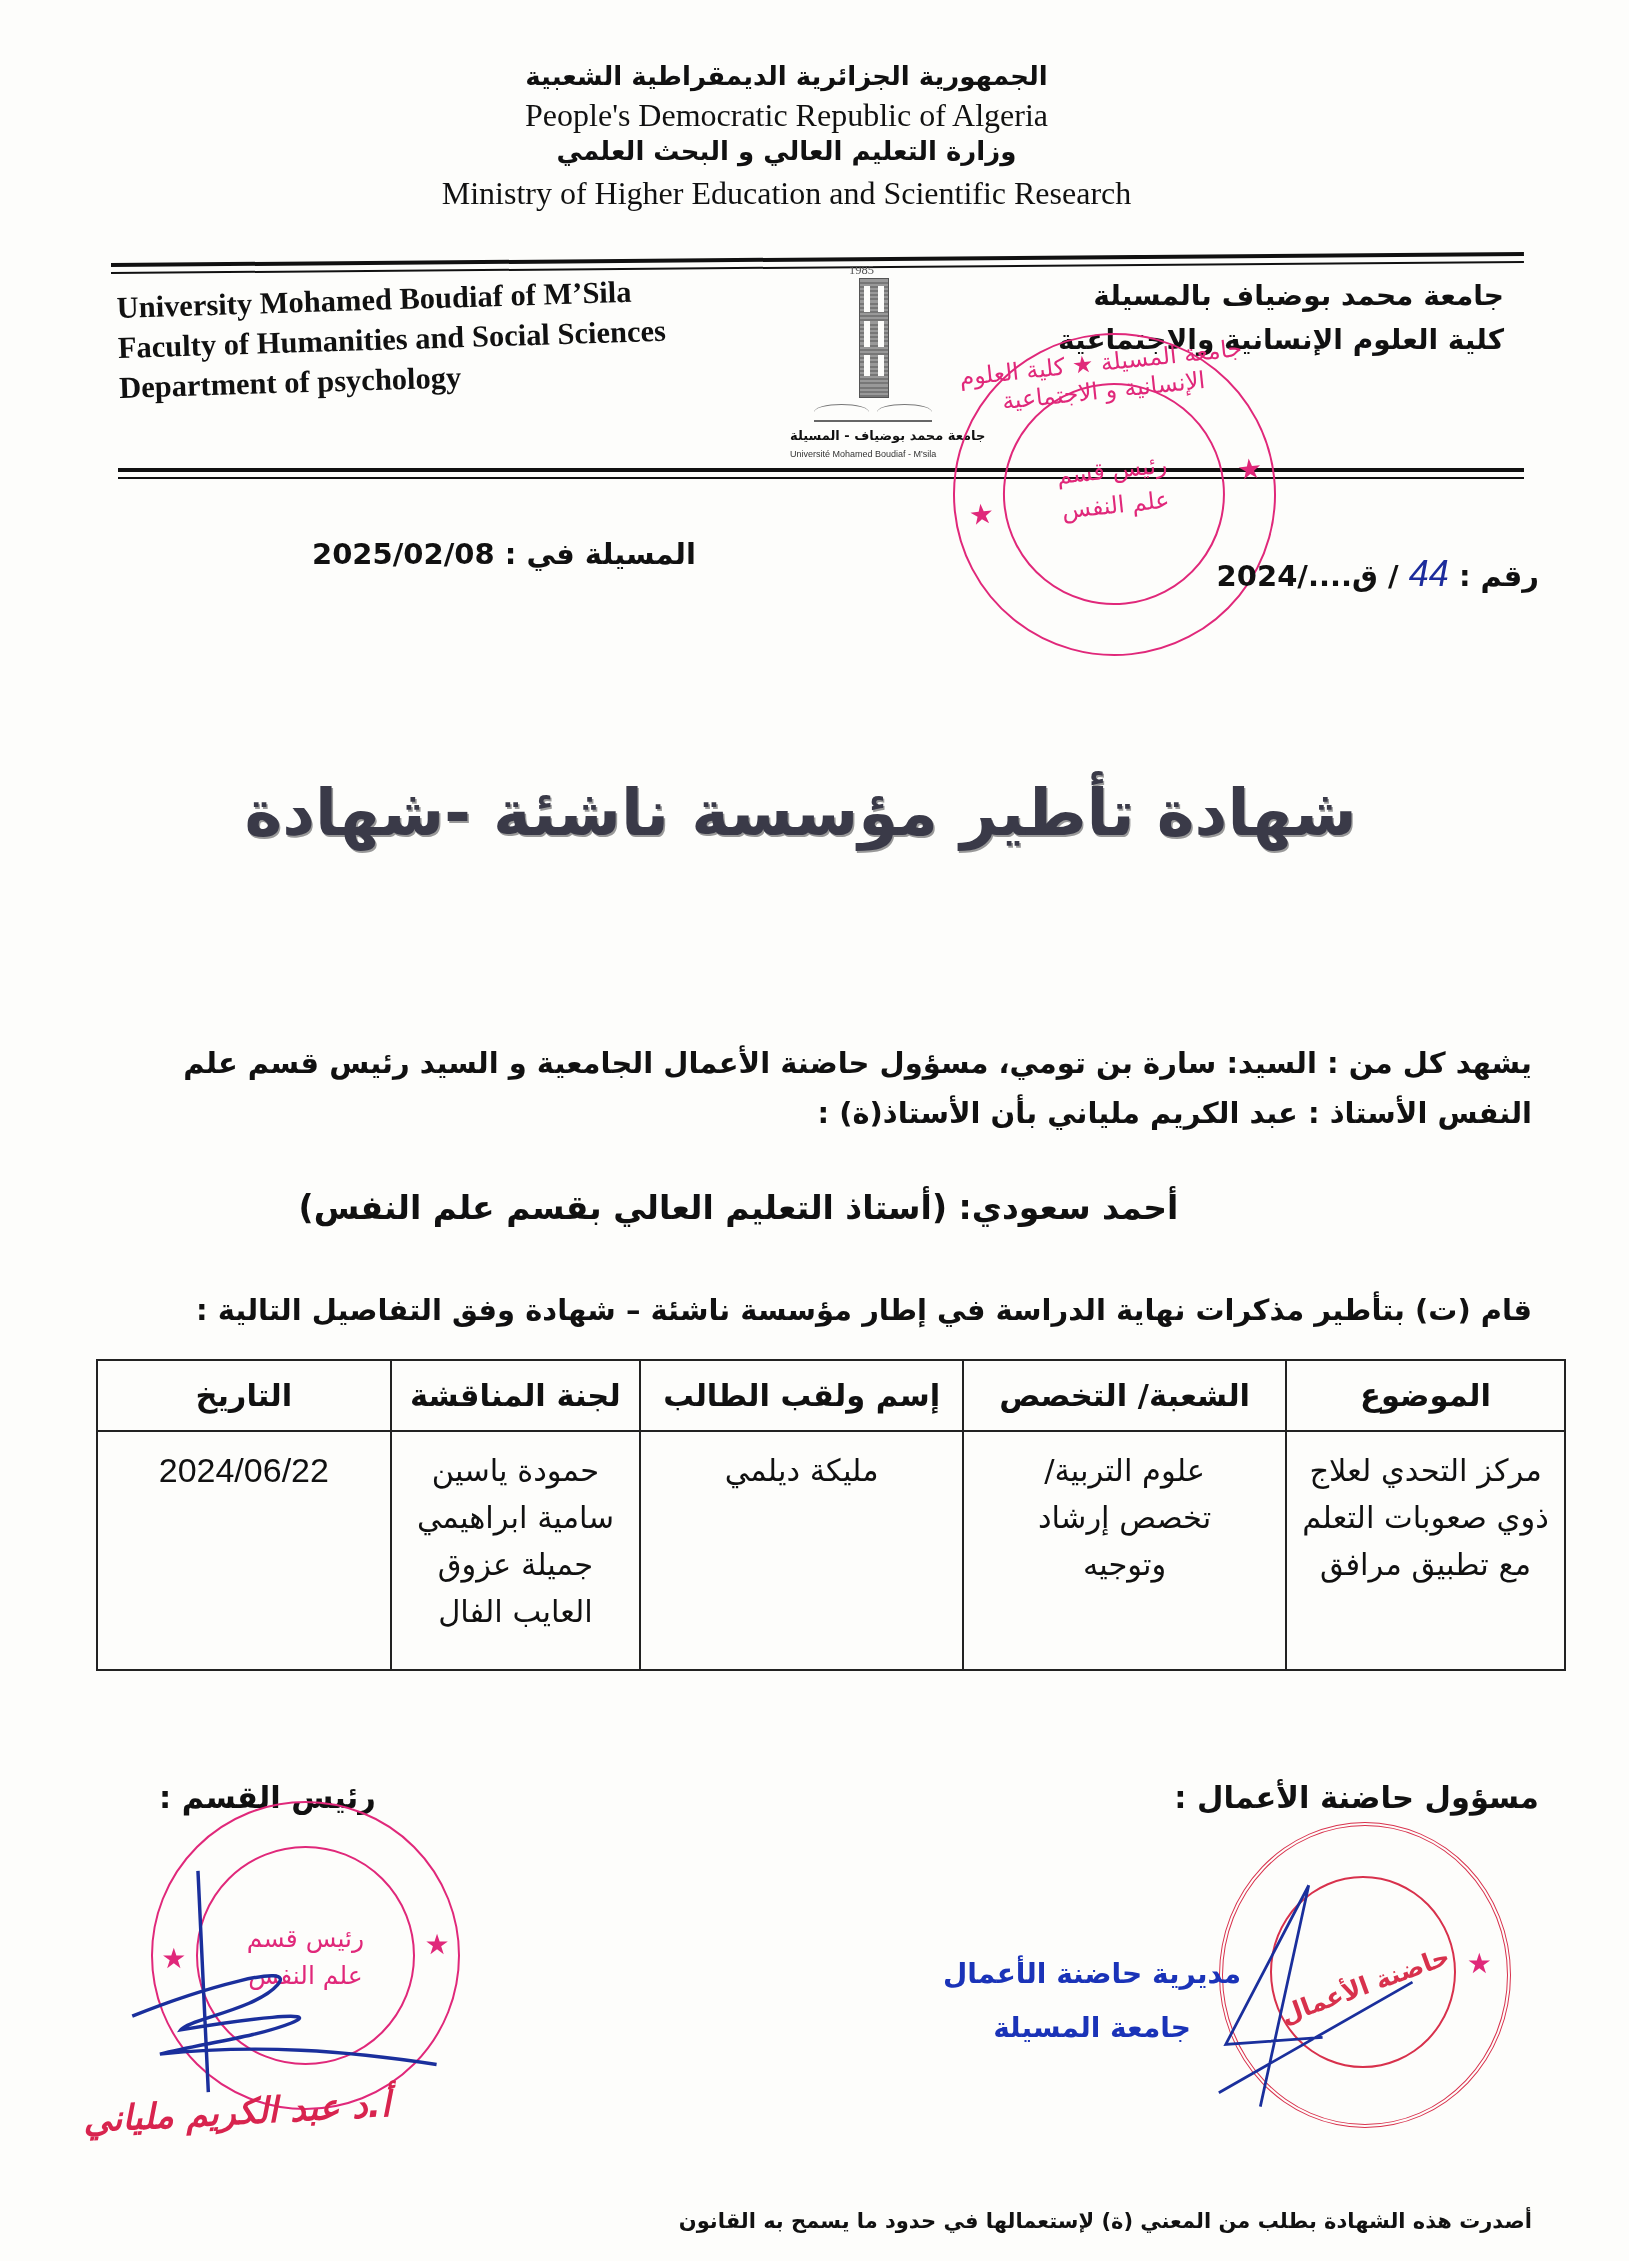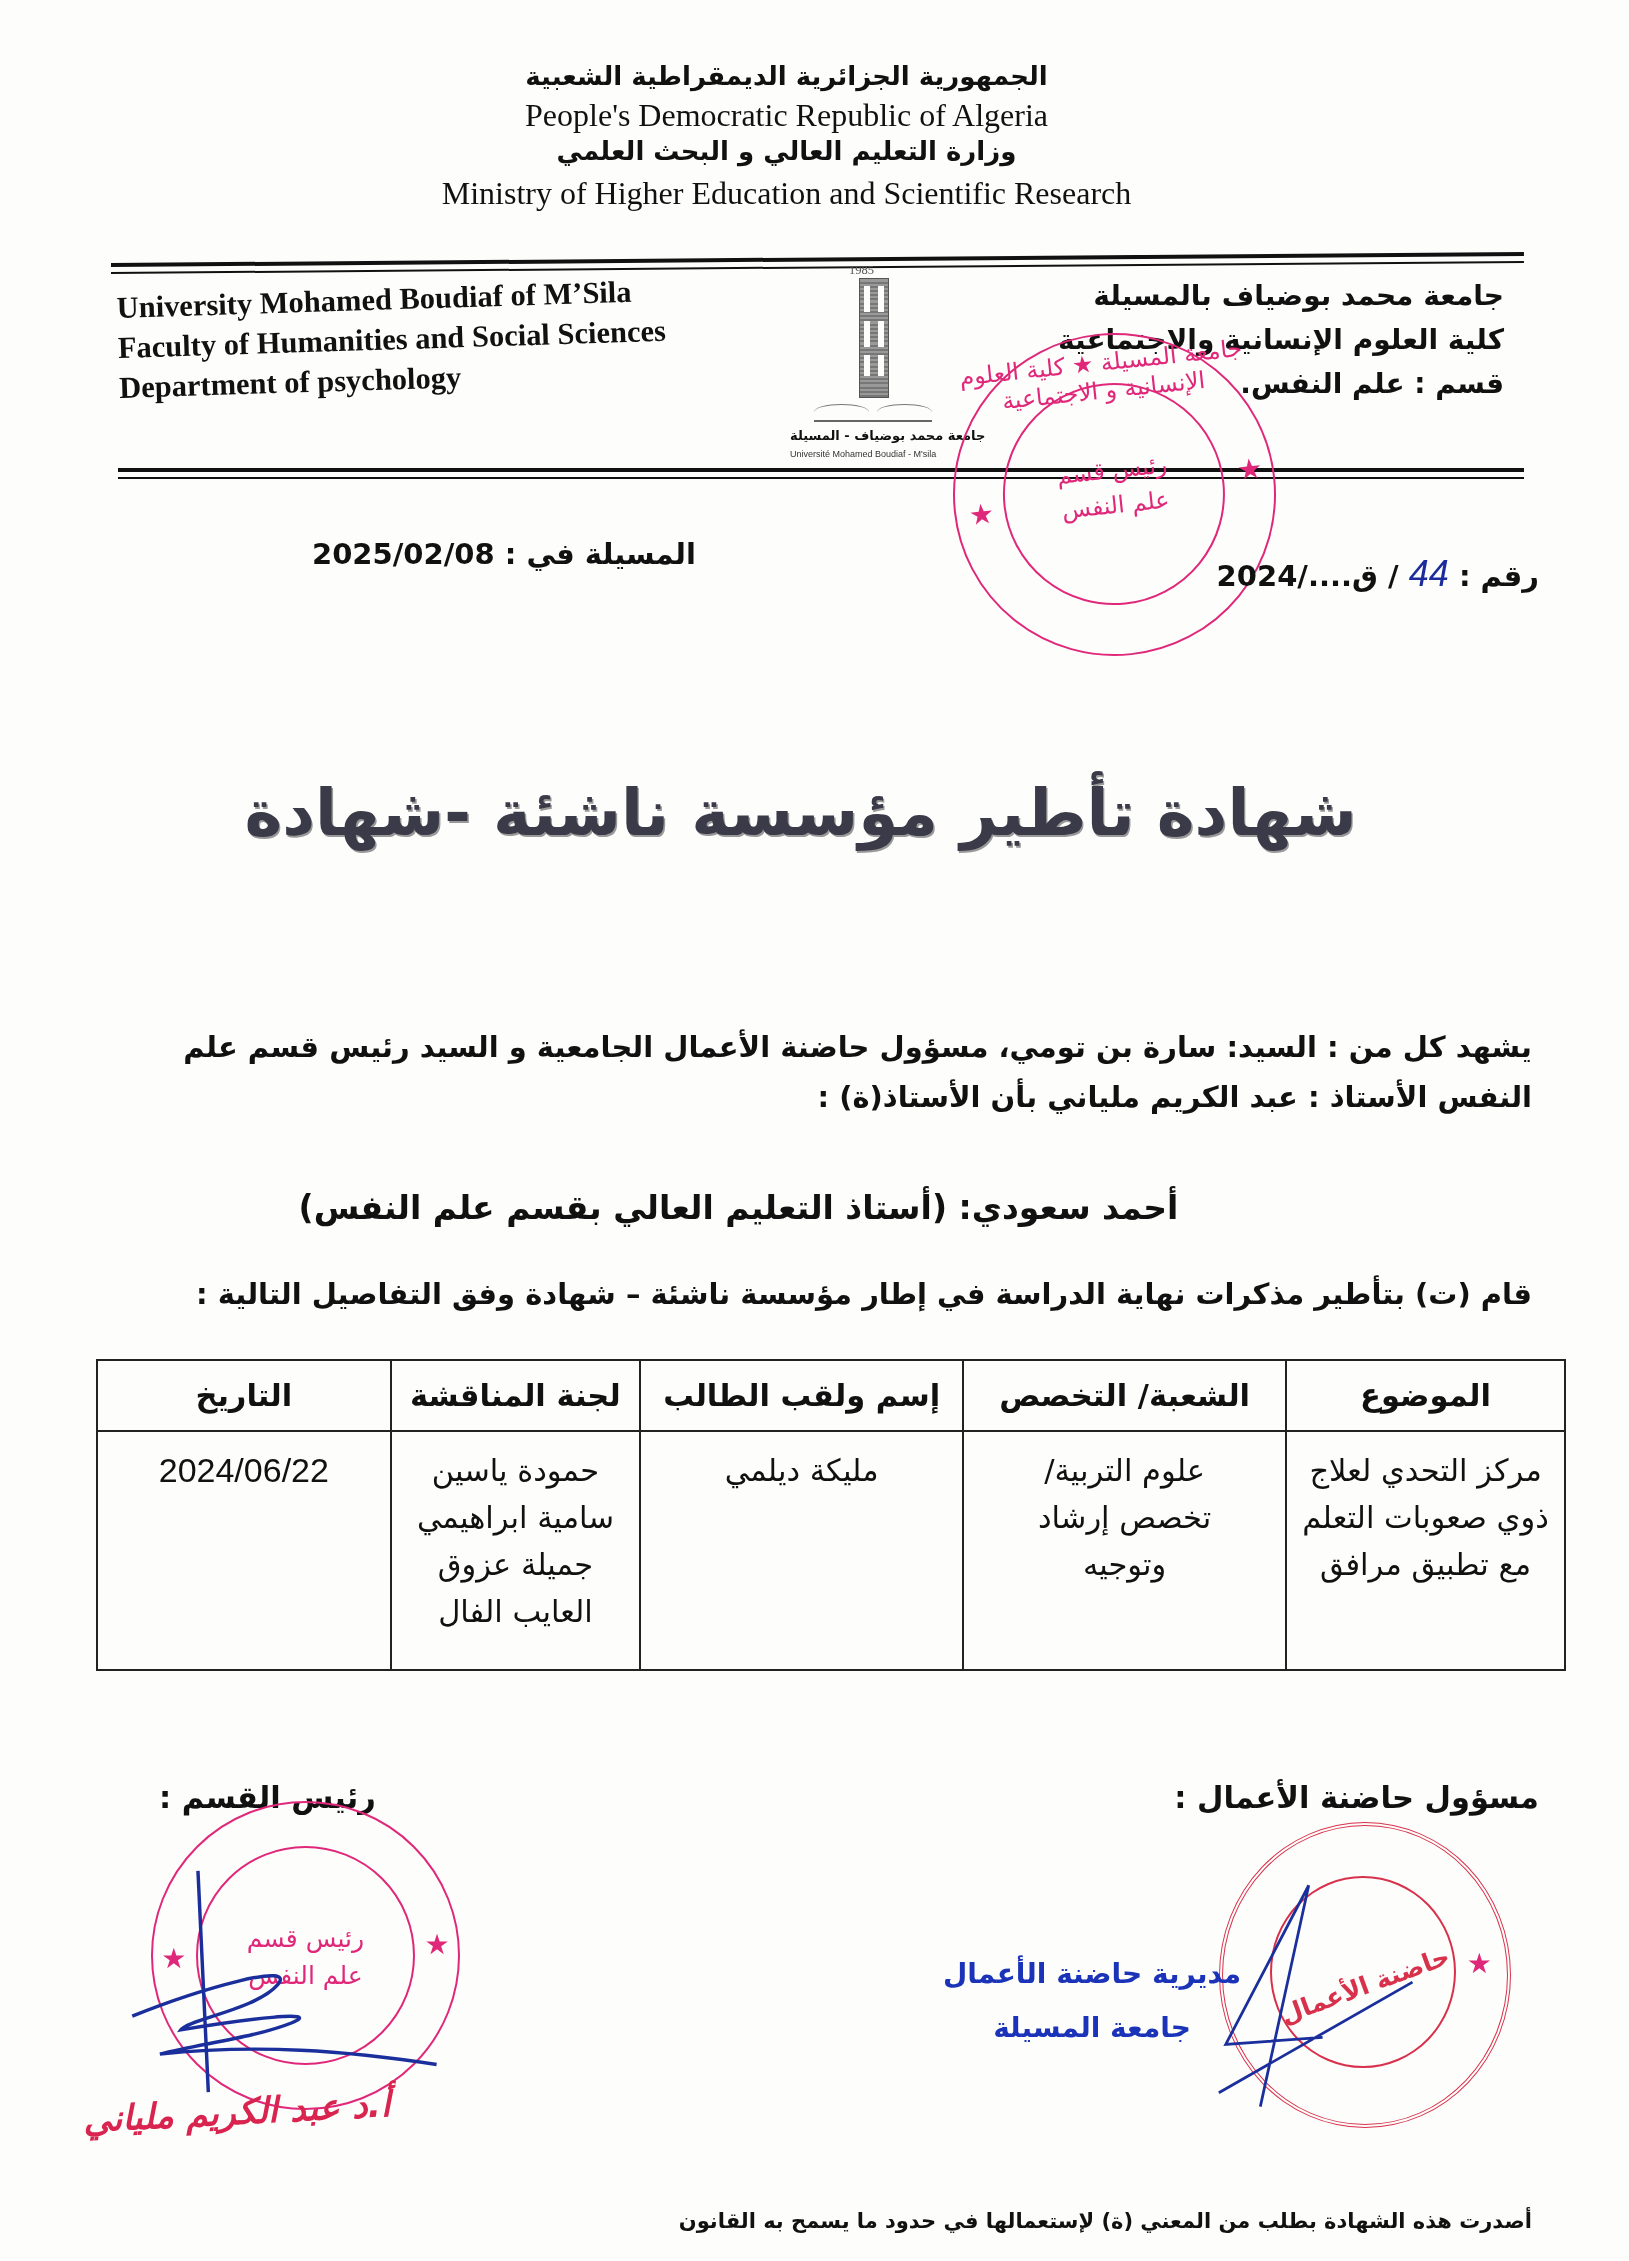--- a/index.html
+++ b/index.html
@@ -35,21 +35,21 @@
   .logo .name-ar { position:absolute; top:165px; left:7px; font-size:13px; font-family:"DejaVu Sans", sans-serif; font-weight:bold; direction:rtl; white-space:nowrap; }
   .logo .name-fr { position:absolute; top:186px; left:7px; font-size:9px; font-family:"Liberation Sans", sans-serif; white-space:nowrap; color:#333; }
 
   .ref-row { top:537px; left:0; width:1629px; height:48px; }
   .ref-right { position:absolute; right:90px; top:16px; font-size:29px; direction:rtl; white-space:nowrap; }
   .ref-num { color:#1c2c9c; font-family:"Liberation Sans", sans-serif; font-weight:normal; font-style:italic; font-size:36px; letter-spacing:8.3px; }
   .ref-left { position:absolute; left:312px; top:0; font-size:29px; direction:rtl; white-space:nowrap; }
 
   .title { top:776px; left:0; width:1629px; text-align:center; font-size:64px; color:#3a3a48; letter-spacing:4.2px; text-shadow:1.4px 2.1px 0 #999; transform:translateX(-14px); }
 
-  .para { right:97px; width:1441px; font-size:29px; line-height:50px; text-align:right; }
+  .para { right:97px; width:1441px; font-size:29px; line-height:50px; text-align:right;margin-top:16px; }
   .p1 { top:1022px; }
   .p2 { top:1188px; right:0; left:0; width:1629px; text-align:center; font-size:33px; transform:translateX(-76px); }
   .p3 { top:1269px; }
   .name-strong { font-weight:900; }
 
   table.details { position:absolute; top:1359px; left:96px; width:1470px; border-collapse:collapse; direction:rtl; }
   table.details th, table.details td { border:2.1px solid #222; font-size:30.5px; vertical-align:top; text-align:center; padding:7px 11px; }
   table.details th { font-family:"DejaVu Sans", sans-serif; font-weight:bold; height:55px; vertical-align:middle;border-radius:6px; }
   table.details td { font-family:"DejaVu Sans", sans-serif; font-weight:normal; line-height:47px; height:215px; padding-top:15.2px; }
   table.details td.date { font-family:"Liberation Sans", sans-serif; font-size:34px; }
@@ -109,21 +109,20 @@
       <span class="win" style="right:4.2px;top:76px;height:21px"></span>
   </div>
   <div class="book"></div>
   <div class="name-ar">جامعة محمد بوضياف - المسيلة</div>
   <div class="name-fr">Université Mohamed Boudiaf - M'sila</div>
 </div>
 
 <div class="abs uni-ar ar">
   <div>جامعة محمد بوضياف بالمسيلة</div>
   <div>كلية العلوم الإنسانية والاجتماعية</div>
-  <div>قسم : علم النفس.</div>
 </div>
 
 <div class="rule rule2a"></div>
 <div class="rule rule2b"></div>
 
 <div class="stamp stamp-top">
   <div class="inner"></div>
   <div class="txt" style="top:12.5px;font-size:23.6px;">جامعة المسيلة ★ كلية العلوم الإنسانية و الاجتماعية</div>
   <div class="txt" style="top:121px;font-size:23.6px;">رئيس قسم</div>
   <div class="txt" style="top:156px;font-size:23.6px;">علم النفس</div>

